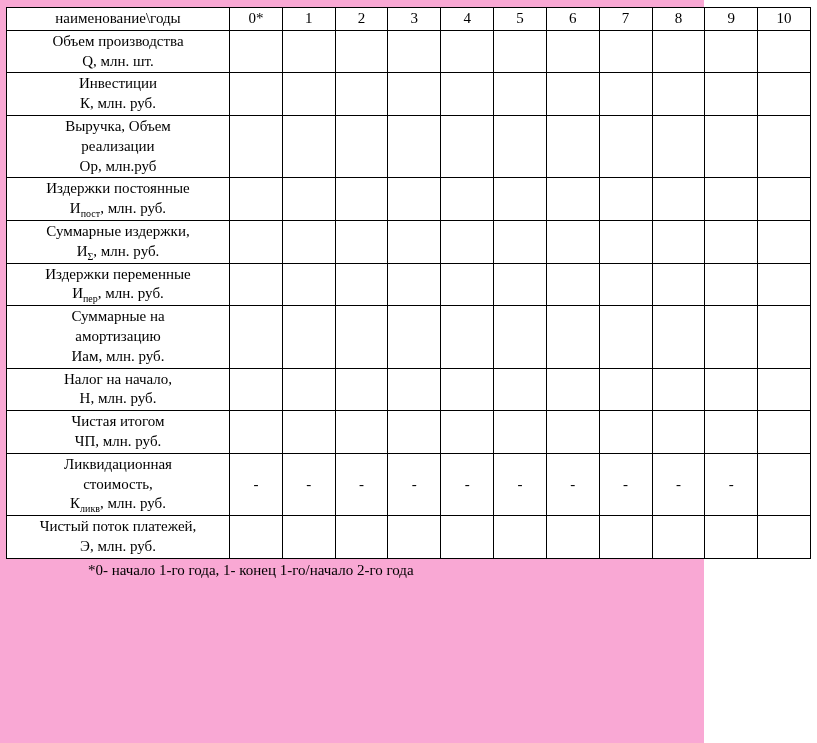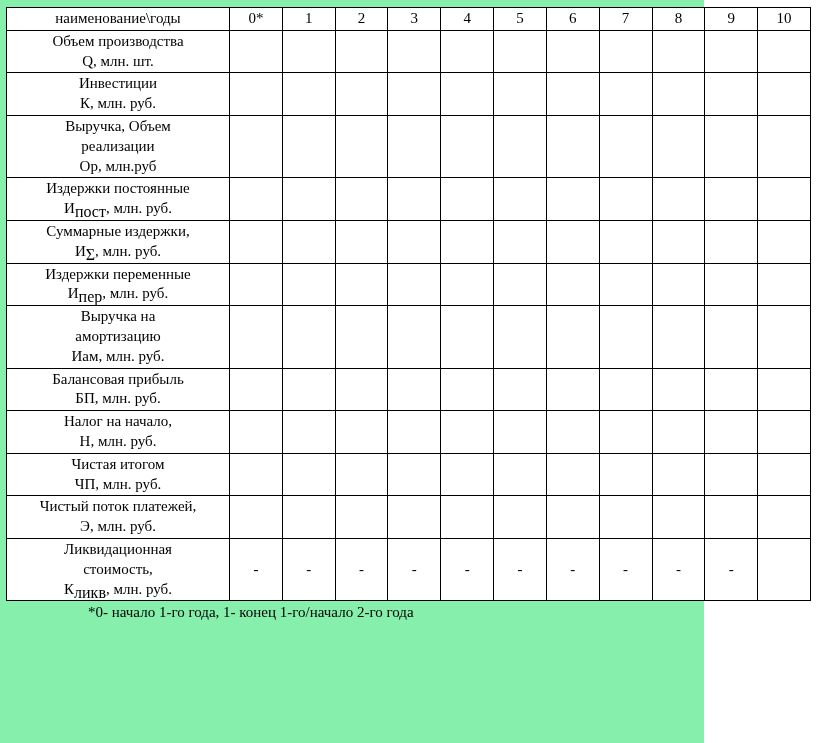--- a/index.html
+++ b/index.html
@@ -7,21 +7,21 @@
     padding: 0;
     background: #ffffff;
     color: #000000;
     font-family: "Liberation Serif", serif;
   }
   .page {
     width: 704px;
     height: 743px;
     box-sizing: border-box;
     padding: 7px 6px 0 6px;
-    background: #86efac;
+    background: #f9a8d4;
   }
   table.years-table {
     border-collapse: collapse;
     width: 805px;
     table-layout: fixed;
   }
   table.years-table th,
   table.years-table td {
     border: 1.5px solid #000000;
     padding: 1px 2px;
@@ -30,21 +30,21 @@
     font-size: 15px;
     font-weight: normal;
     line-height: 1.32;
     overflow: hidden;
     background: #ffffff;
   }
   table.years-table .name-col {
     width: 218px;
   }
   sub {
-    font-size: 16px;
+    font-size: 10px;
     line-height: 0;
   }
   .footnote {
     font-size: 15px;
     margin-top: 3px;
     padding-left: 82px;
   }
 </style>
 </head>
 <body>
@@ -166,91 +166,57 @@
           <td></td>
           <td></td>
           <td></td>
           <td></td>
           <td></td>
           <td></td>
           <td></td>
         </tr>
         <tr>
           <td class="name-col">
-            <div>Выручка на</div>
+            <div>Суммарные на</div>
             <div>амортизацию</div>
             <div>Иам, млн. руб.</div>
           </td>
           <td></td>
           <td></td>
           <td></td>
           <td></td>
           <td></td>
           <td></td>
           <td></td>
           <td></td>
           <td></td>
           <td></td>
           <td></td>
         </tr>
         <tr>
           <td class="name-col">
-            <div>Балансовая прибыль</div>
-            <div>БП, млн. руб.</div>
-          </td>
-          <td></td>
-          <td></td>
-          <td></td>
-          <td></td>
-          <td></td>
-          <td></td>
-          <td></td>
-          <td></td>
-          <td></td>
-          <td></td>
-          <td></td>
-        </tr>
-        <tr>
-          <td class="name-col">
             <div>Налог на начало,</div>
             <div>Н, млн. руб.</div>
           </td>
           <td></td>
           <td></td>
           <td></td>
           <td></td>
           <td></td>
           <td></td>
           <td></td>
           <td></td>
           <td></td>
           <td></td>
           <td></td>
         </tr>
         <tr>
           <td class="name-col">
             <div>Чистая итогом</div>
             <div>ЧП, млн. руб.</div>
-          </td>
-          <td></td>
-          <td></td>
-          <td></td>
-          <td></td>
-          <td></td>
-          <td></td>
-          <td></td>
-          <td></td>
-          <td></td>
-          <td></td>
-          <td></td>
-        </tr>
-        <tr>
-          <td class="name-col">
-            <div>Чистый поток платежей,</div>
-            <div>Э, млн. руб.</div>
           </td>
           <td></td>
           <td></td>
           <td></td>
           <td></td>
           <td></td>
           <td></td>
           <td></td>
           <td></td>
           <td></td>
@@ -266,18 +232,35 @@
           <td>-</td>
           <td>-</td>
           <td>-</td>
           <td>-</td>
           <td>-</td>
           <td>-</td>
           <td>-</td>
           <td>-</td>
           <td>-</td>
           <td>-</td>
+          <td></td>
+        </tr>
+        <tr>
+          <td class="name-col">
+            <div>Чистый поток платежей,</div>
+            <div>Э, млн. руб.</div>
+          </td>
+          <td></td>
+          <td></td>
+          <td></td>
+          <td></td>
+          <td></td>
+          <td></td>
+          <td></td>
+          <td></td>
+          <td></td>
+          <td></td>
           <td></td>
         </tr>
       </tbody>
   </table>
   <div class="footnote">*0- начало 1-го года, 1- конец 1-го/начало 2-го года</div>
 </div>
 
 </body></html>

